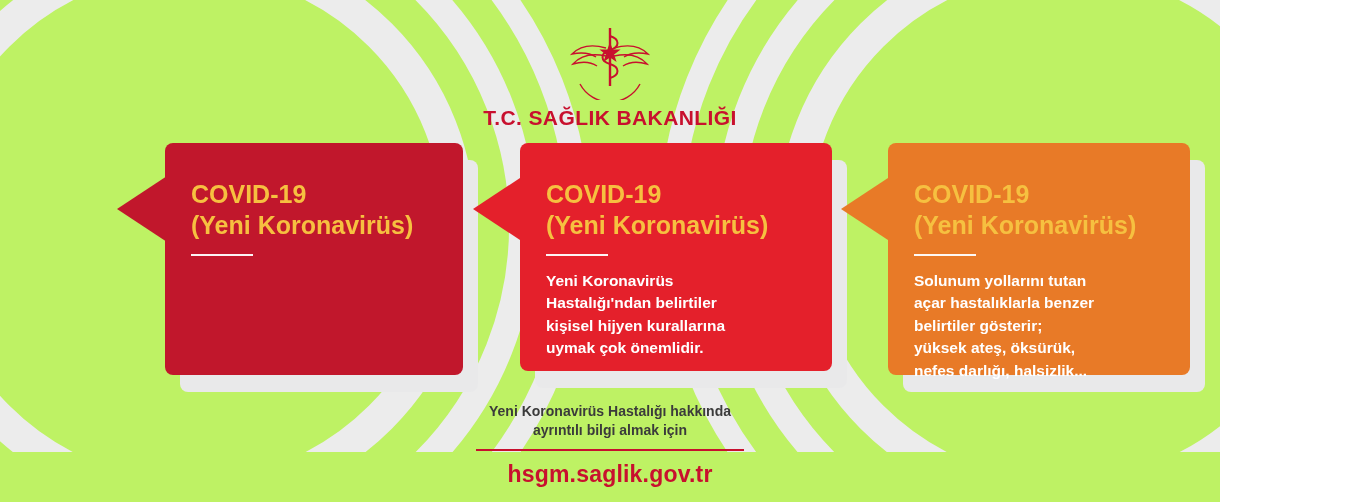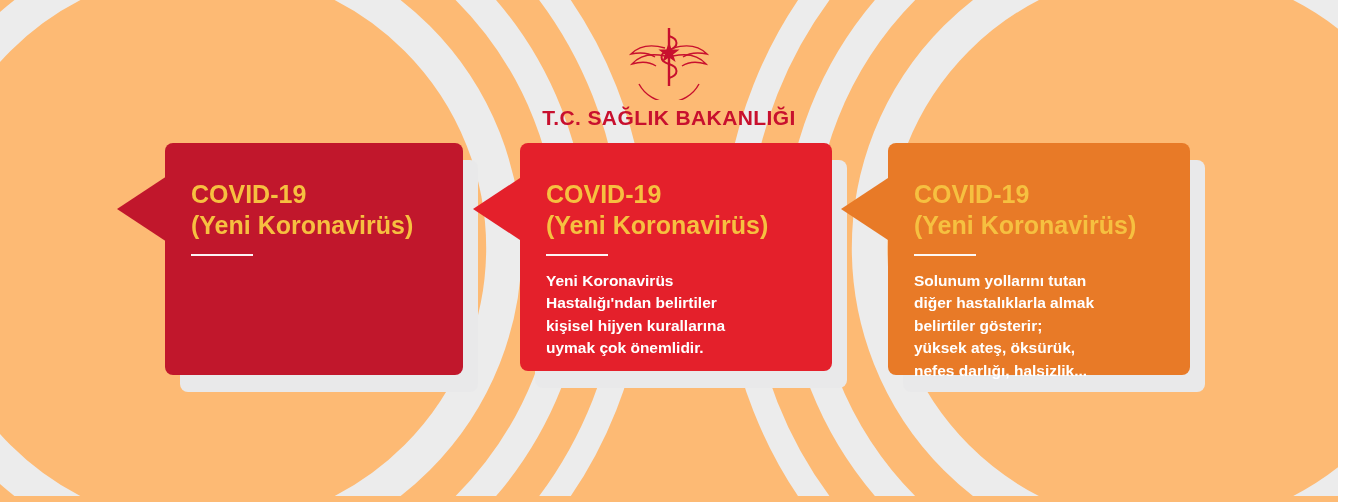--- a/index.html
+++ b/index.html
@@ -5,24 +5,24 @@
   html, body {
     margin: 0;
     padding: 0;
     background: #ffffff;
   }
   body {
     font-family: "Liberation Sans", sans-serif;
   }
   #poster {
     position: relative;
-    width: 1338px;
+    width: 1220px;
     height: 502px;
     overflow: hidden;
-    background: #fdba74;
+    background: #bef264;
   }
 
   
   .arcs {
     position: absolute;
     inset: 0;
     z-index: 0;
   }
 
   
@@ -195,20 +195,26 @@
 Hastalığı'ndan belirtiler
 kişisel hijyen kurallarına
 uymak çok önemlidir.</div>
   </div>
 
   <div class="card" id="card3">
     <div class="title">COVID-19
 (Yeni Koronavirüs)</div>
     <div class="rule"></div>
     <div class="body">Solunum yollarını tutan
-diğer hastalıklarla almak
+açar hastalıklarla benzer
 belirtiler gösterir;
 yüksek ateş, öksürük,
 nefes darlığı, halsizlik...</div>
   </div>
 
+  <div class="footer">
+    <div class="line1">Yeni Koronavirüs Hastalığı hakkında
+ayrıntılı bilgi almak için</div>
+    <div class="divider"></div>
+    <div class="site">hsgm.saglik.gov.tr</div>
+  </div>
 
 </div>
 
 </body></html>

